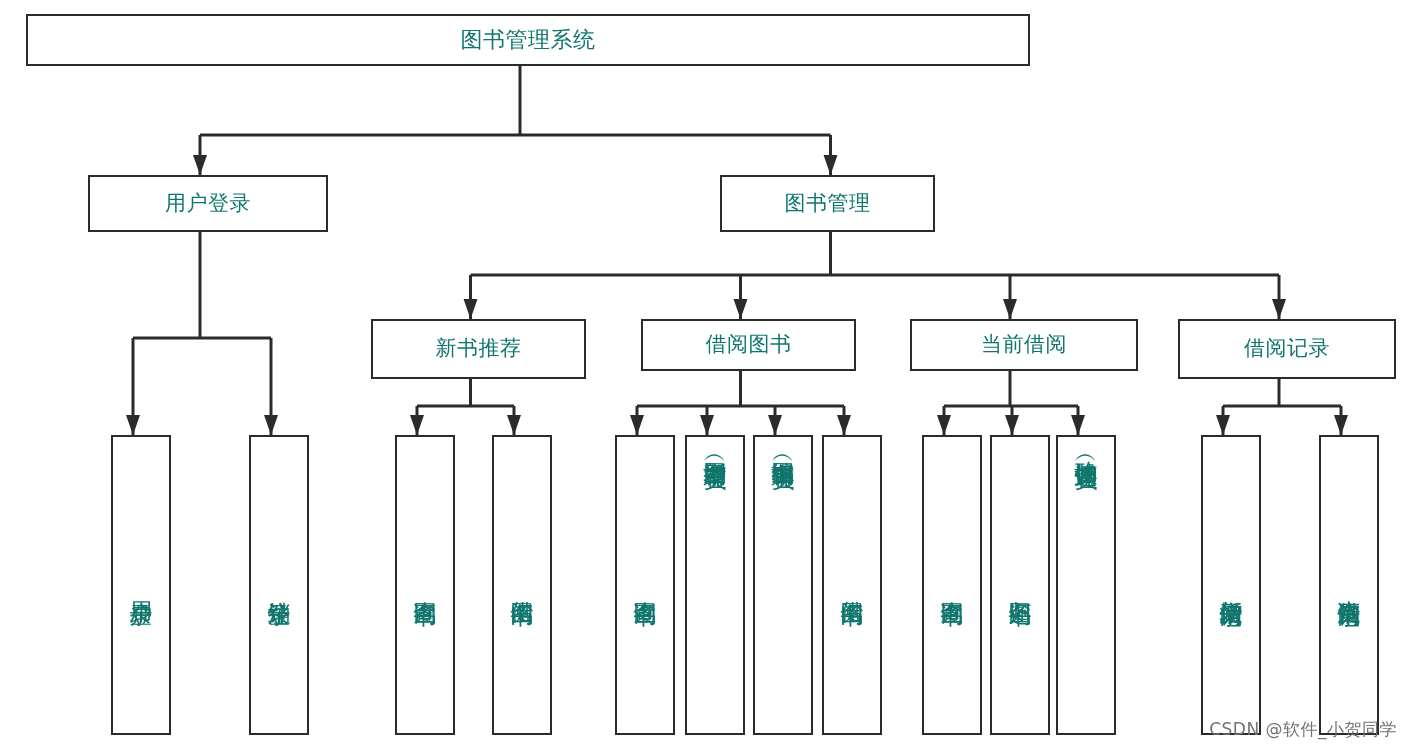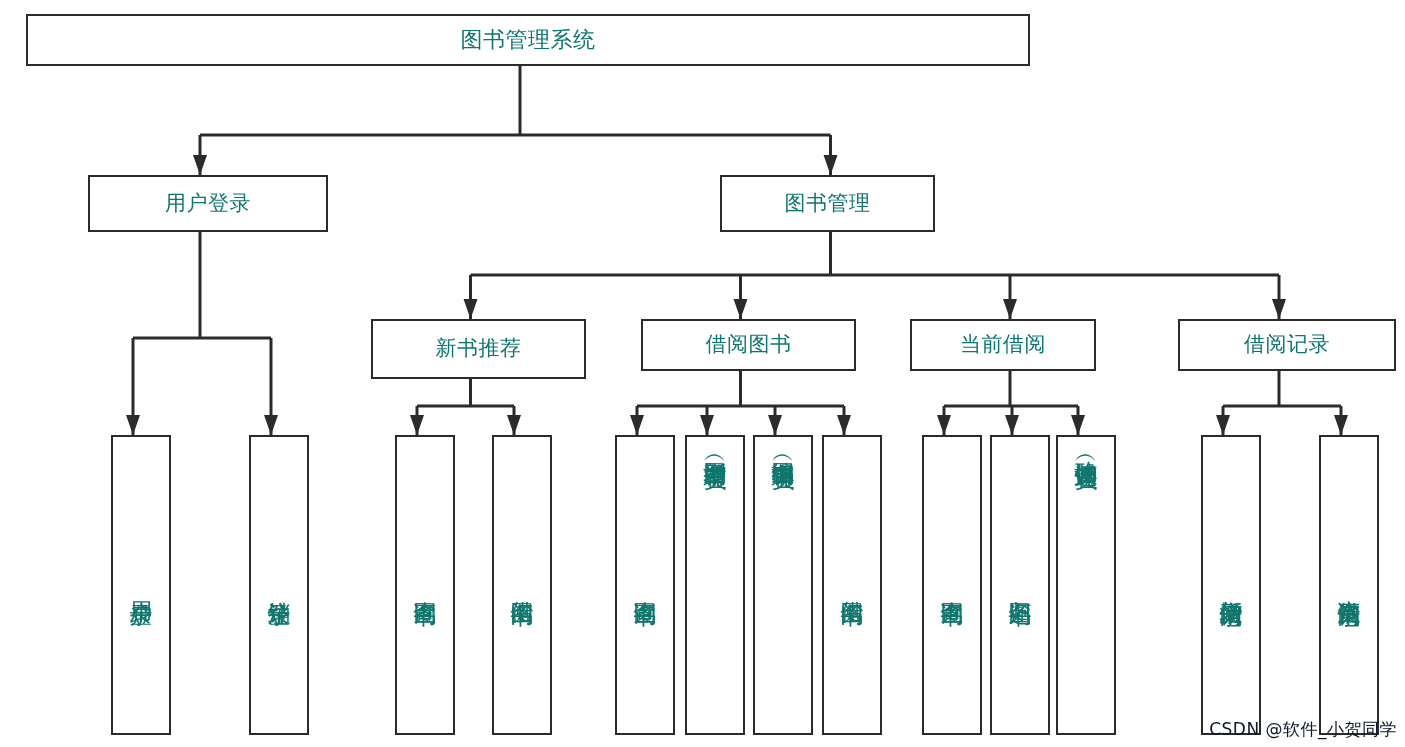--- a/index.html
+++ b/index.html
@@ -57,21 +57,21 @@
     padding-top: 6px;
   }
   .label {
     white-space: nowrap;
   }
   #watermark {
     position: absolute;
     right: 8px;
     bottom: 6px;
     font-size: 17px;
-    color: #0f172a;
+    color: #737373;
     letter-spacing: 0.5px;
     white-space: nowrap;
   }
 </style>
 </head>
 <body>
 
 <div id="canvas">
   <svg id="edges" viewBox="0 0 1405 747">
       <line x1="520" y1="66" x2="520" y2="135" stroke="#2b2b2b" stroke-width="3"></line>
@@ -136,24 +136,24 @@
       </div>
       <div class="node horiz" style="left: 712px; top: 175px; width: 215px; height: 57px;">
         <span class="label">图书管理</span>
       </div>
       <div class="node horiz" style="left: 363px; top: 319px; width: 215px; height: 60px;">
         <span class="label">新书推荐</span>
       </div>
       <div class="node horiz" style="left: 633px; top: 319px; width: 215px; height: 52px;">
         <span class="label">借阅图书</span>
       </div>
-      <div class="node horiz" style="left: 902px; top: 319px; width: 186px; height: 52px;">
+      <div class="node horiz" style="left: 902px; top: 319px; width: 228px; height: 52px;">
         <span class="label">当前借阅</span>
       </div>
-      <div class="node horiz" style="left: 1170px; top: 319px; width: 218px; height: 52px;">
+      <div class="node horiz" style="left: 1170px; top: 319px; width: 218px; height: 60px;">
         <span class="label">借阅记录</span>
       </div>
       <div class="node vert" style="left: 103px; top: 435px; width: 60px; height: 300px;">
         <span class="label">用户登录</span>
       </div>
       <div class="node vert" style="left: 241px; top: 435px; width: 60px; height: 300px;">
         <span class="label">注销登录</span>
       </div>
       <div class="node vert" style="left: 387px; top: 435px; width: 60px; height: 300px;">
         <span class="label">查询图书</span>

